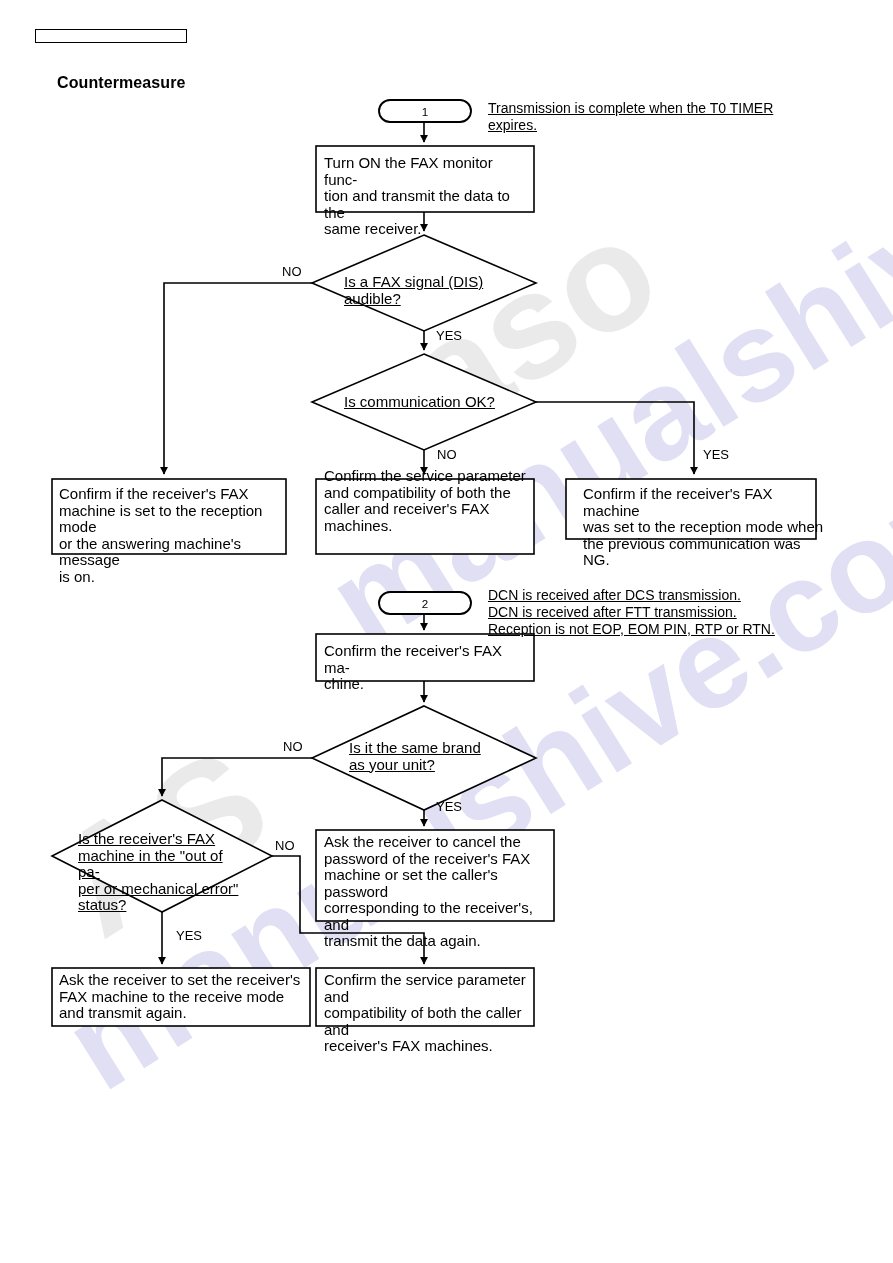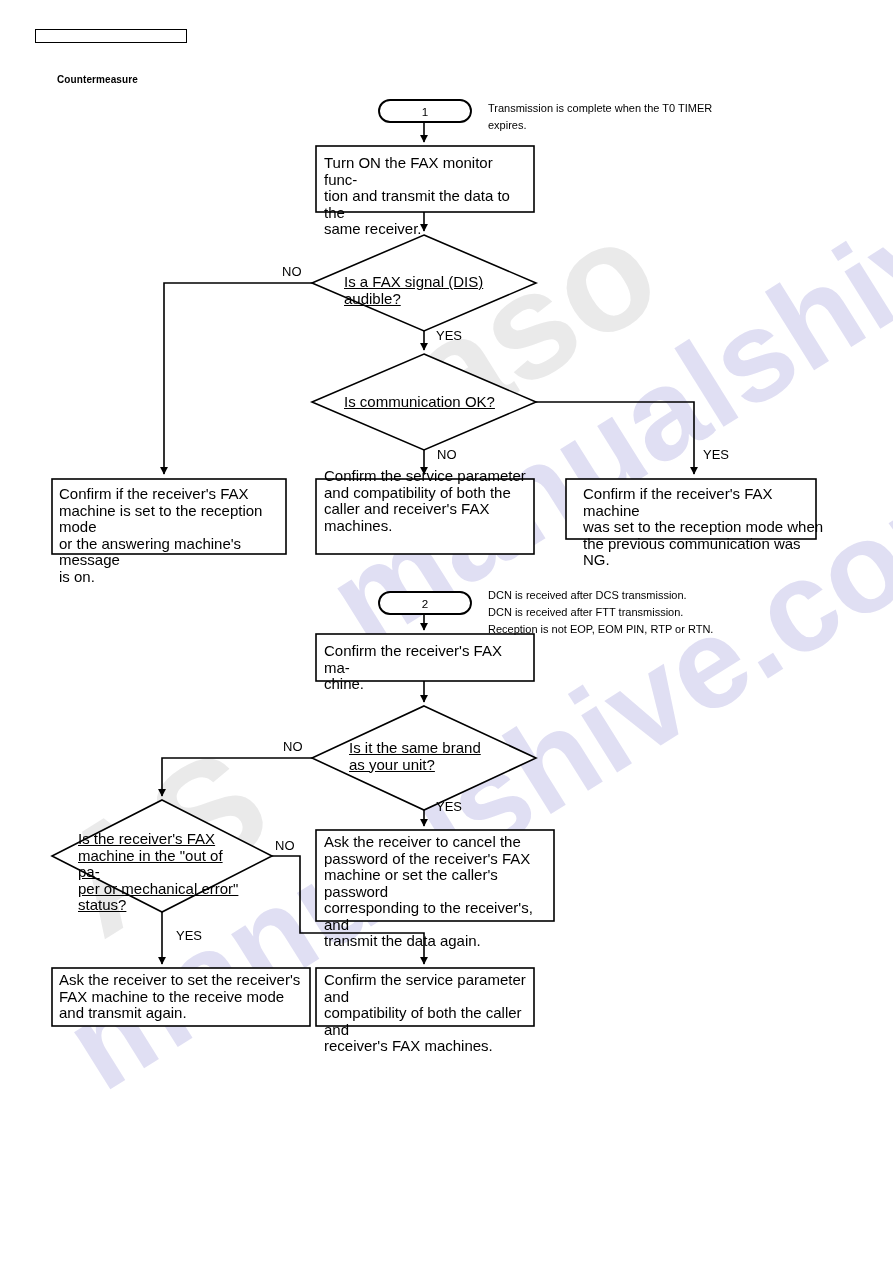--- a/index.html
+++ b/index.html
@@ -46,21 +46,21 @@
     height: 14px;
     border: 1px solid #000;
     box-sizing: border-box;
     background: #fff;
     z-index: 2;
   }
   #page-title {
     position: absolute;
     left: 57px;
     top: 74px;
-    font-size: 10px;
+    font-size: 16px;
     font-weight: 700;
     letter-spacing: 0.1px;
     z-index: 2;
   }
 
   
   #flow {
     position: absolute;
     left: 0; top: 0;
     width: 893px; height: 1263px;
@@ -96,22 +96,23 @@
     text-align: left;
   }
   .dia-txt {
     text-decoration: underline;
   }
   .label-txt {
     font-size: 13px;
     line-height: 14px;
   }
   .note-txt {
-    font-size: 11px;
+    font-size: 14px;
     line-height: 17px;
+    text-decoration: underline;
   }
   .capsule-num {
     font-size: 11.6px;
     text-align: center;
     width: 92px;
   }
 </style>
 </head>
 <body>
 

